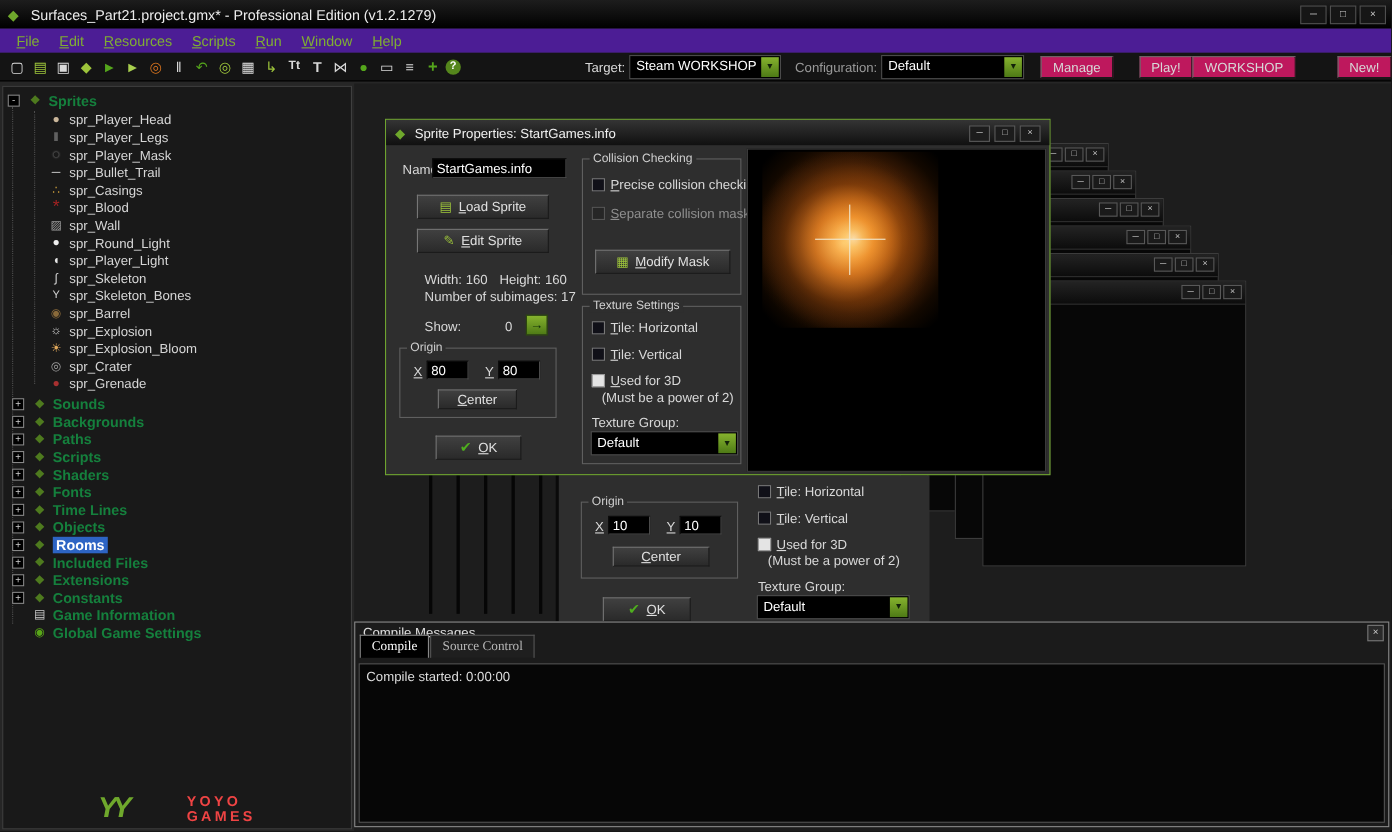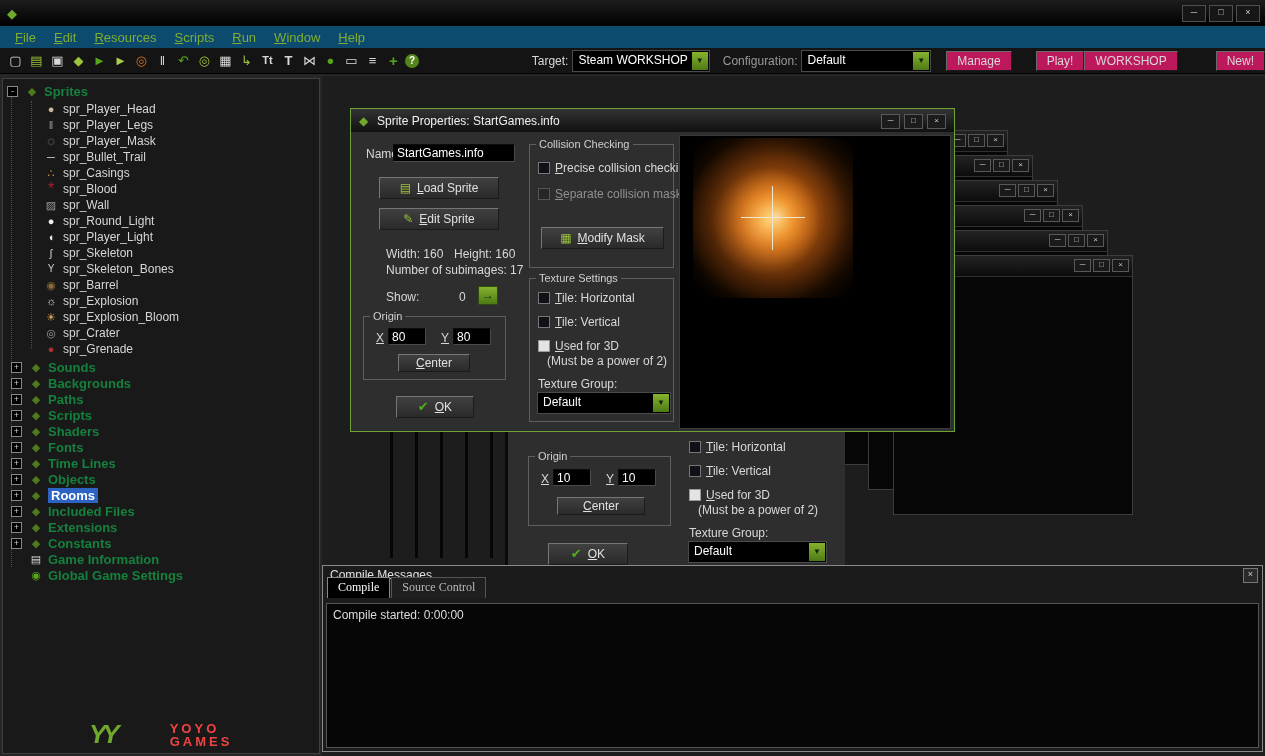--- a/index.html
+++ b/index.html
@@ -8,21 +8,21 @@
 
   
   .titlebar{position:absolute;left:0;top:0;width:100%;height:26px;background:linear-gradient(#1d1d1d,#000);}
   .gm-icon{position:absolute;left:7px;top:6px;font-size:13px;color:#6fa82c;}
   .main-title{position:absolute;left:28px;top:6px;font-size:13px;color:#ececec;}
   .wc{position:absolute;right:5px;top:5px;display:flex;}
   .wbtn{width:22px;height:15px;background:#161616;border:1px solid #4f4f4f;color:#cfcfcf;
         font-size:9px;line-height:13px;text-align:center;margin-left:3px;}
 
   
-  .menubar{position:absolute;left:0;top:26px;width:100%;height:22px;background:#0c4a6e;display:flex;align-items:center;padding-left:6px;box-sizing:border-box;}
+  .menubar{position:absolute;left:0;top:26px;width:100%;height:22px;background:#4c1d95;display:flex;align-items:center;padding-left:6px;box-sizing:border-box;}
   .menu-item{display:block;padding:2px 9px;color:#7fae33;font-size:13px;}
   .menu-item::first-letter{text-decoration:underline;}
 
   
   .toolbar{position:absolute;left:0;top:48px;width:100%;height:26px;background:#141414;border-bottom:1px solid #000;
            display:flex;align-items:center;padding-left:6px;box-sizing:border-box;}
   .tb-icons{display:flex;align-items:center;}
   .tb-icon{display:inline-block;width:19px;height:17px;text-align:center;font-size:13px;line-height:17px;margin-right:2px;}
   .tb-spacer{width:116px;}
   .tb-label{font-size:12px;color:#d8d8d8;margin:0 5px;}
@@ -107,20 +107,21 @@
   .compile-body{position:absolute;left:3px;right:3px;top:37px;bottom:3px;background:#060606;border:1px solid #555;}
   .compile-msg{padding:4px 6px;font-size:12px;color:#dcdcdc;}
 </style>
 </head>
 <body>
 
 <div class="screen">
 
   <div class="titlebar">
     <span class="gm-icon">◆</span>
+    <span class="main-title">Surfaces_Part21.project.gmx*  -  Professional Edition (v1.2.1279)</span>
     <span class="wc">
       <span class="wbtn">─</span>
       <span class="wbtn">□</span>
       <span class="wbtn">×</span>
     </span>
   </div>
 
   <div class="menubar">
 
       <span class="menu-item">File</span>

